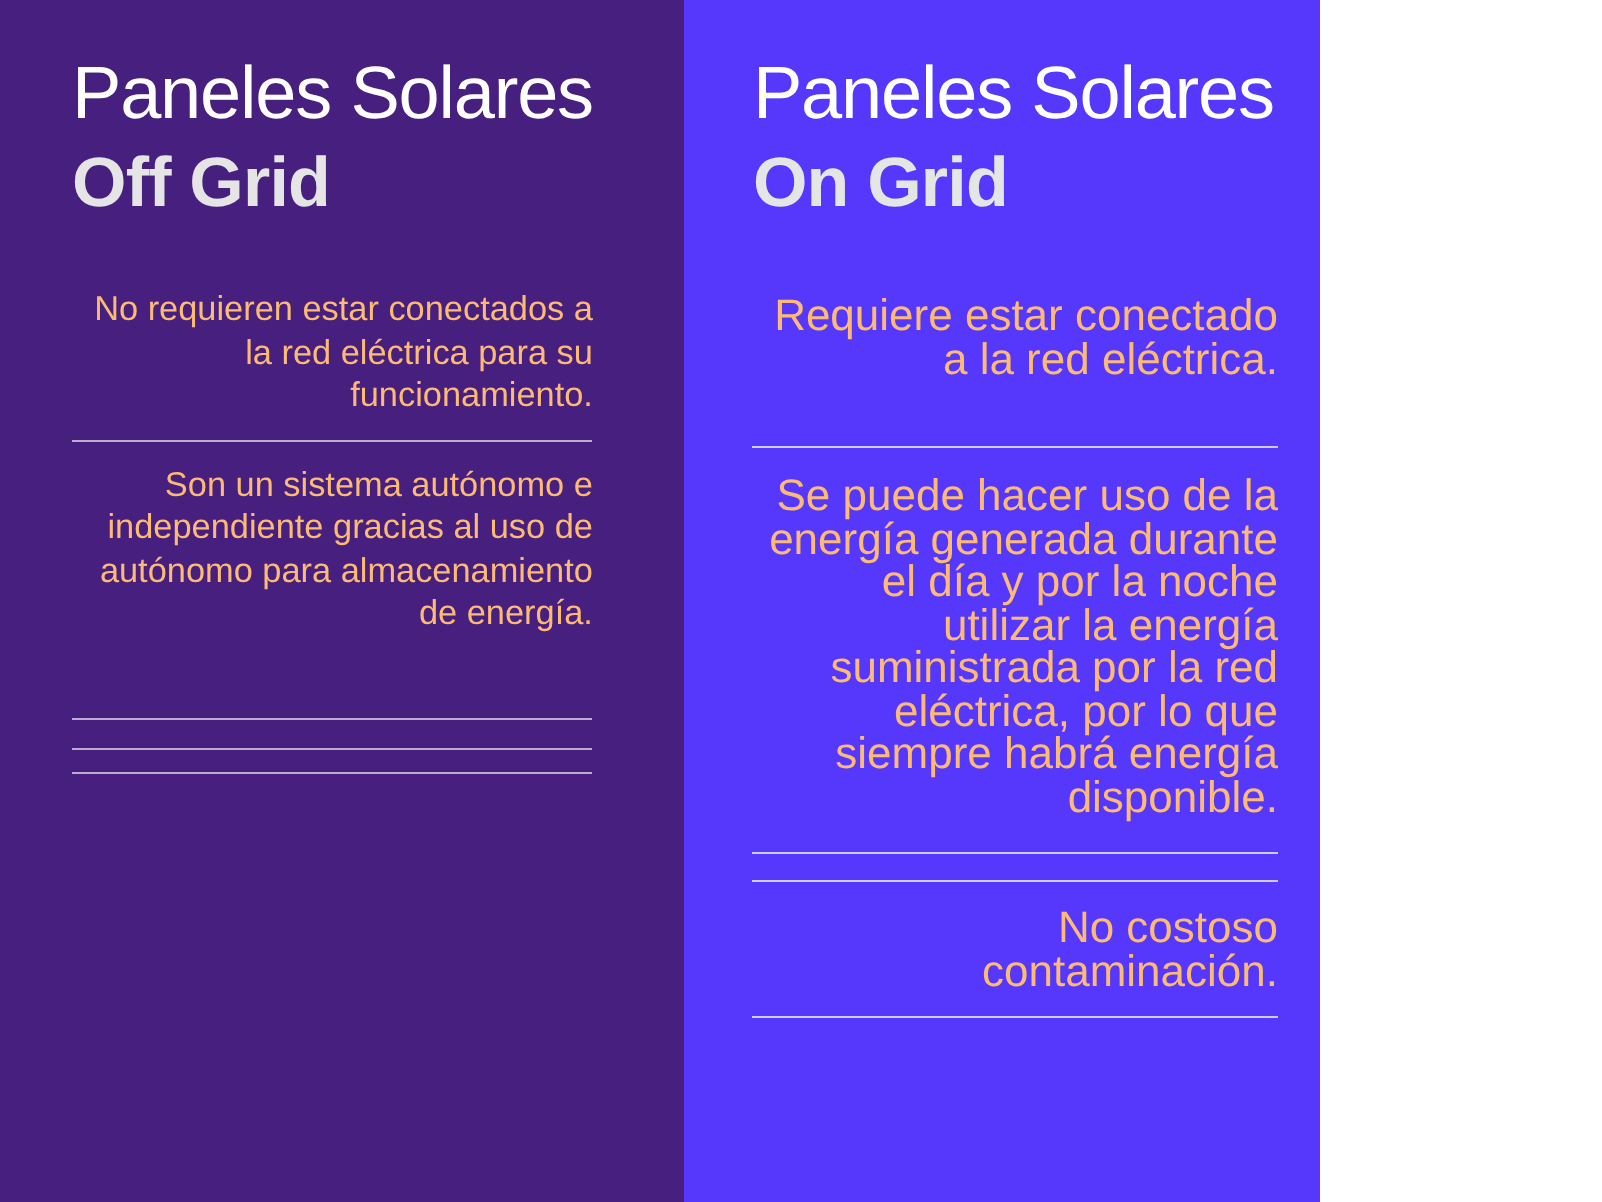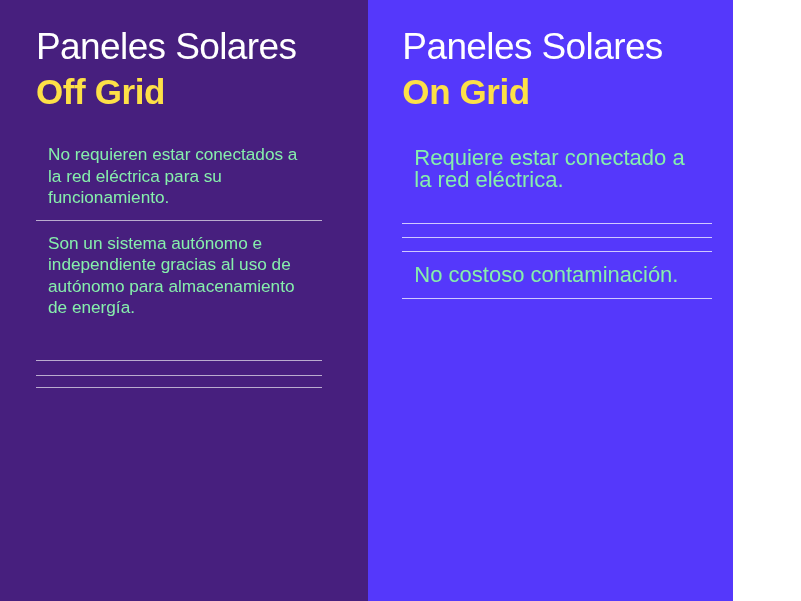--- a/index.html
+++ b/index.html
@@ -2,21 +2,21 @@
 <html><head>
 <meta charset="utf-8">
 <style>
   html, body {
     margin: 0;
     padding: 0;
     background: #ffffff;
   }
   #infographic {
     position: relative;
-    width: 733px;
+    width: 660px;
     height: 601px;
     overflow: hidden;
     display: flex;
     font-family: "Liberation Sans", sans-serif;
     -webkit-font-smoothing: antialiased;
   }
   .panel {
     position: relative;
     height: 601px;
     box-sizing: border-box;
@@ -42,41 +42,42 @@
     display: block;
     font-size: 37px;
     font-weight: 300;
     color: #ffffff;
     white-space: nowrap;
   }
   .heading-line2 {
     display: block;
     font-size: 35px;
     font-weight: 700;
-    color: #fde047;
+    color: #e5e5e5;
     margin-top: 9px;
     letter-spacing: -0.4px;
   }
   .items {
     margin: 0;
     padding: 0;
     list-style: none;
   }
   .panel-left .items { margin-top: 35px; }
   .panel-right .items { margin-top: 38px; }
 
   .item {
     margin: 0;
     padding: 0;
   }
   .item-text {
     display: block;
-    margin: 12px;
-    color: #86efac;
+    margin: 0;
+    color: #fdba74;
     font-weight: 400;
+    text-align: right;
   }
   .panel-left .item-text {
     font-size: 17.2px;
     line-height: 21.5px;
   }
   .panel-right .item-text {
     font-size: 22px;
     line-height: 21.5px;
   }
   .rule {
@@ -139,20 +140,23 @@
     <h1 class="heading">
       <span class="heading-line1">Paneles Solares</span>
       <span class="heading-line2">On Grid</span>
     </h1>
 
     <ul class="items">
       <li class="item item-1">
         <span class="item-text">Requiere estar conectado a la red eléctrica.</span>
       </li>
       <hr class="rule rule-1">
+      <li class="item item-2">
+        <span class="item-text">Se puede hacer uso de la energía generada durante el día y por la noche utilizar la energía suministrada por la red eléctrica, por lo que siempre habrá energía disponible.</span>
+      </li>
       <hr class="rule rule-2">
       <hr class="rule rule-3">
       <li class="item item-4">
         <span class="item-text">No costoso contaminación.</span>
       </li>
       <hr class="rule rule-4">
     </ul>
   </section>
 
 </div>

